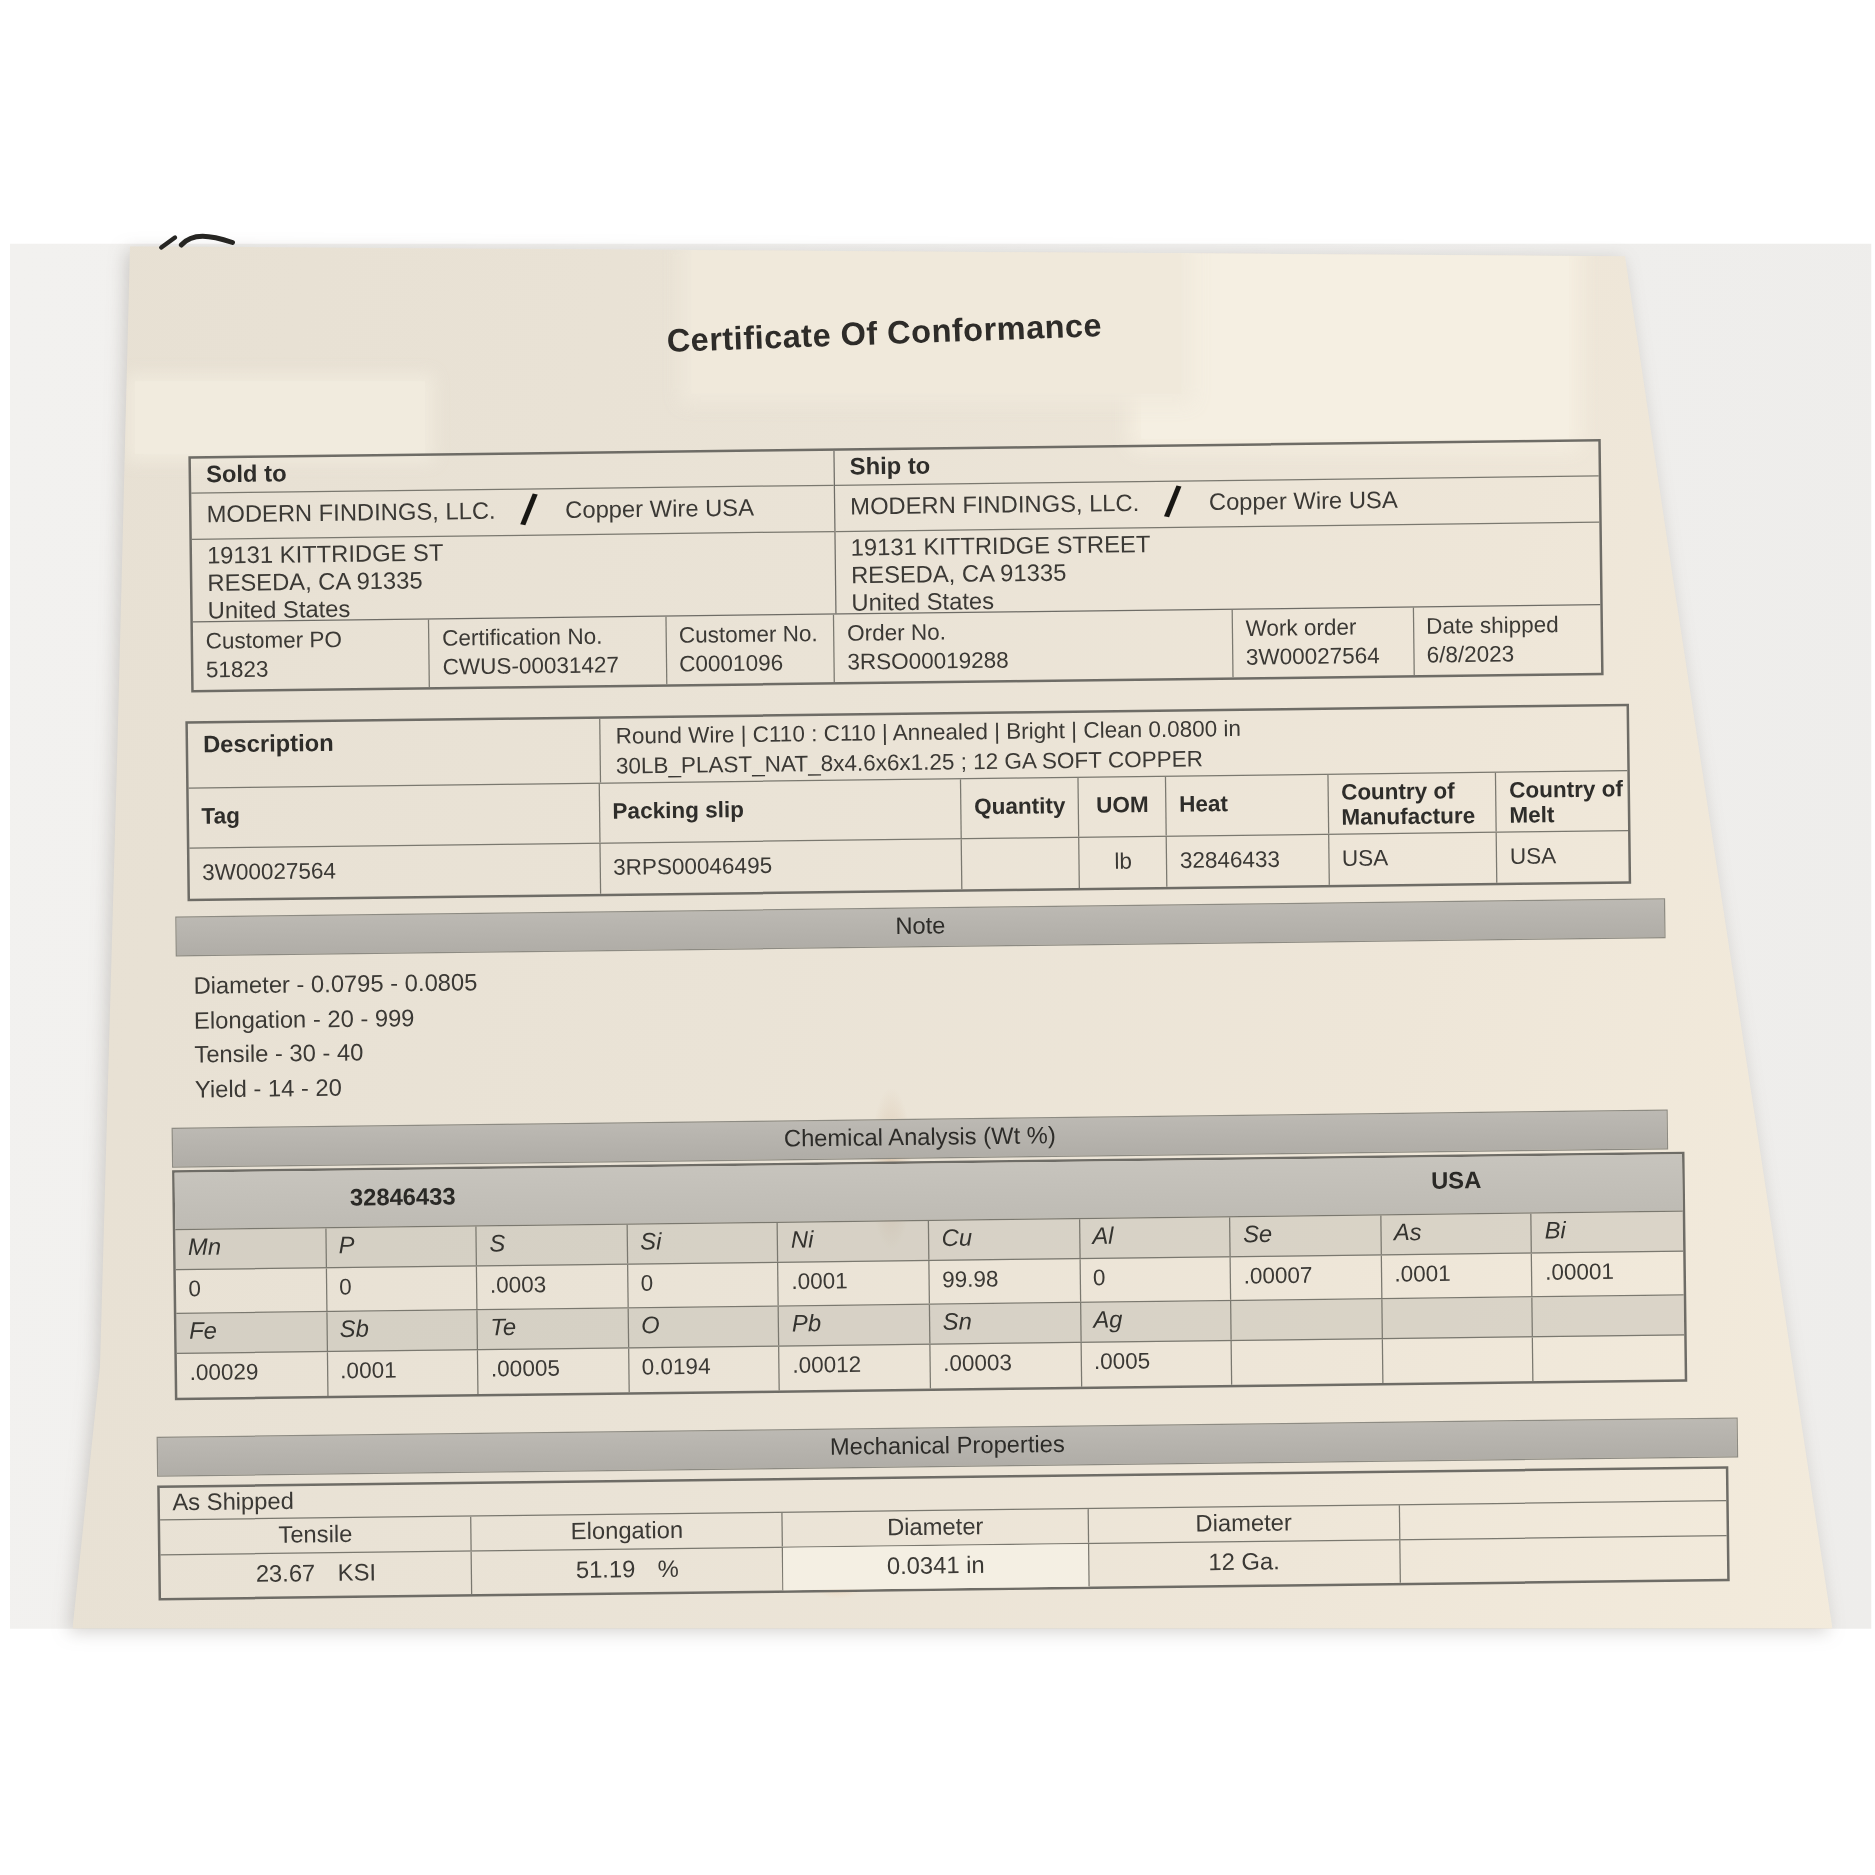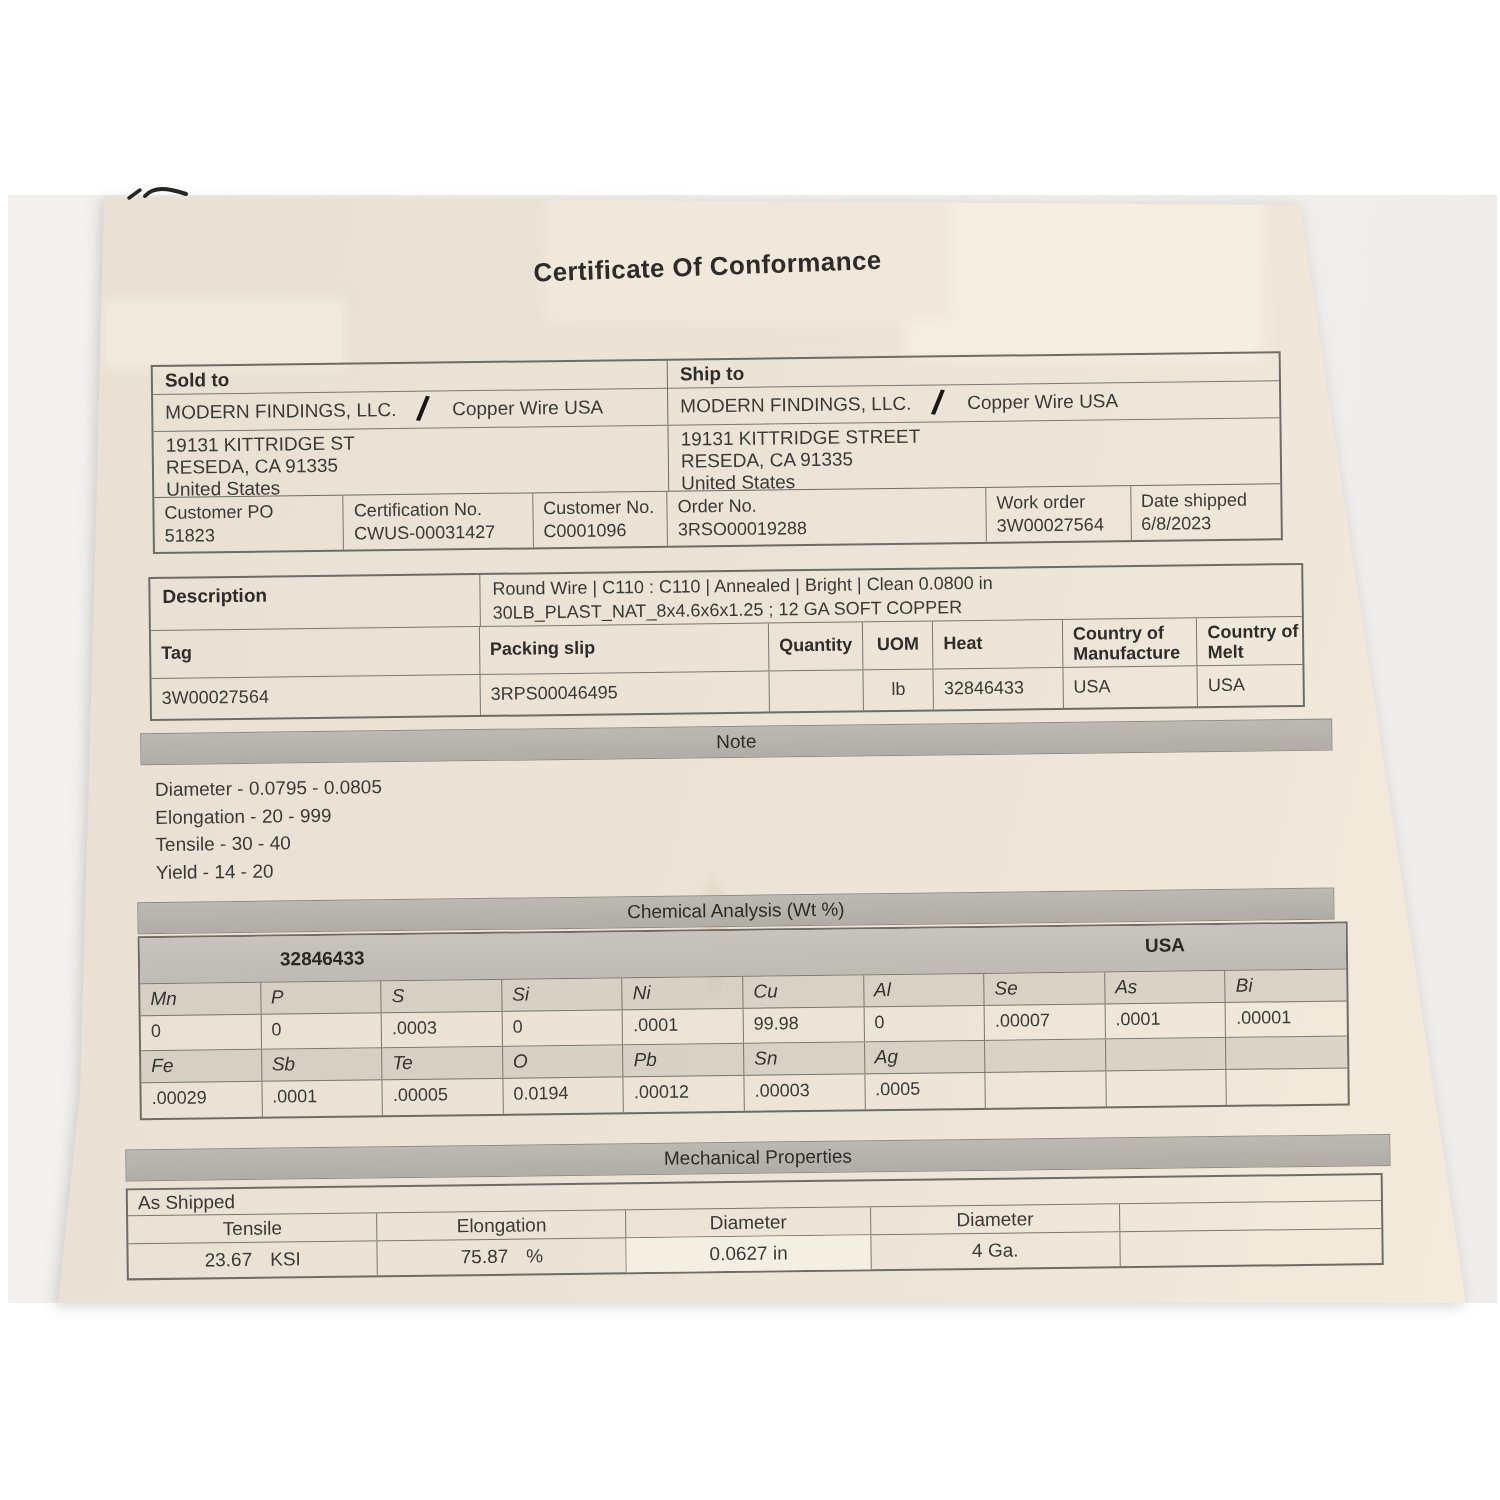--- a/index.html
+++ b/index.html
@@ -268,27 +268,27 @@
             <div class="mech-cell mw1">Elongation</div>
             <div class="mech-cell mw2">Diameter</div>
             <div class="mech-cell mw3">Diameter</div>
             <div class="mech-cell mw4"></div>
           </div>
           <div class="mech-vals">
             <div class="mech-cell mw0">
               <span>23.67</span><span class="unit">KSI</span>
             </div>
             <div class="mech-cell mw1">
-              <span>75.87</span><span class="unit">%</span>
+              <span>51.19</span><span class="unit">%</span>
             </div>
             <div class="mech-cell mw2 lightcell">
-              <span>0.0627 in</span>
+              <span>0.0341 in</span>
             </div>
             <div class="mech-cell mw3">
-              <span>4 Ga.</span>
+              <span>12 Ga.</span>
             </div>
             <div class="mech-cell mw4">
               <span></span>
             </div>
           </div>
         </div>
 
       </div>
     </div>
   </div>

